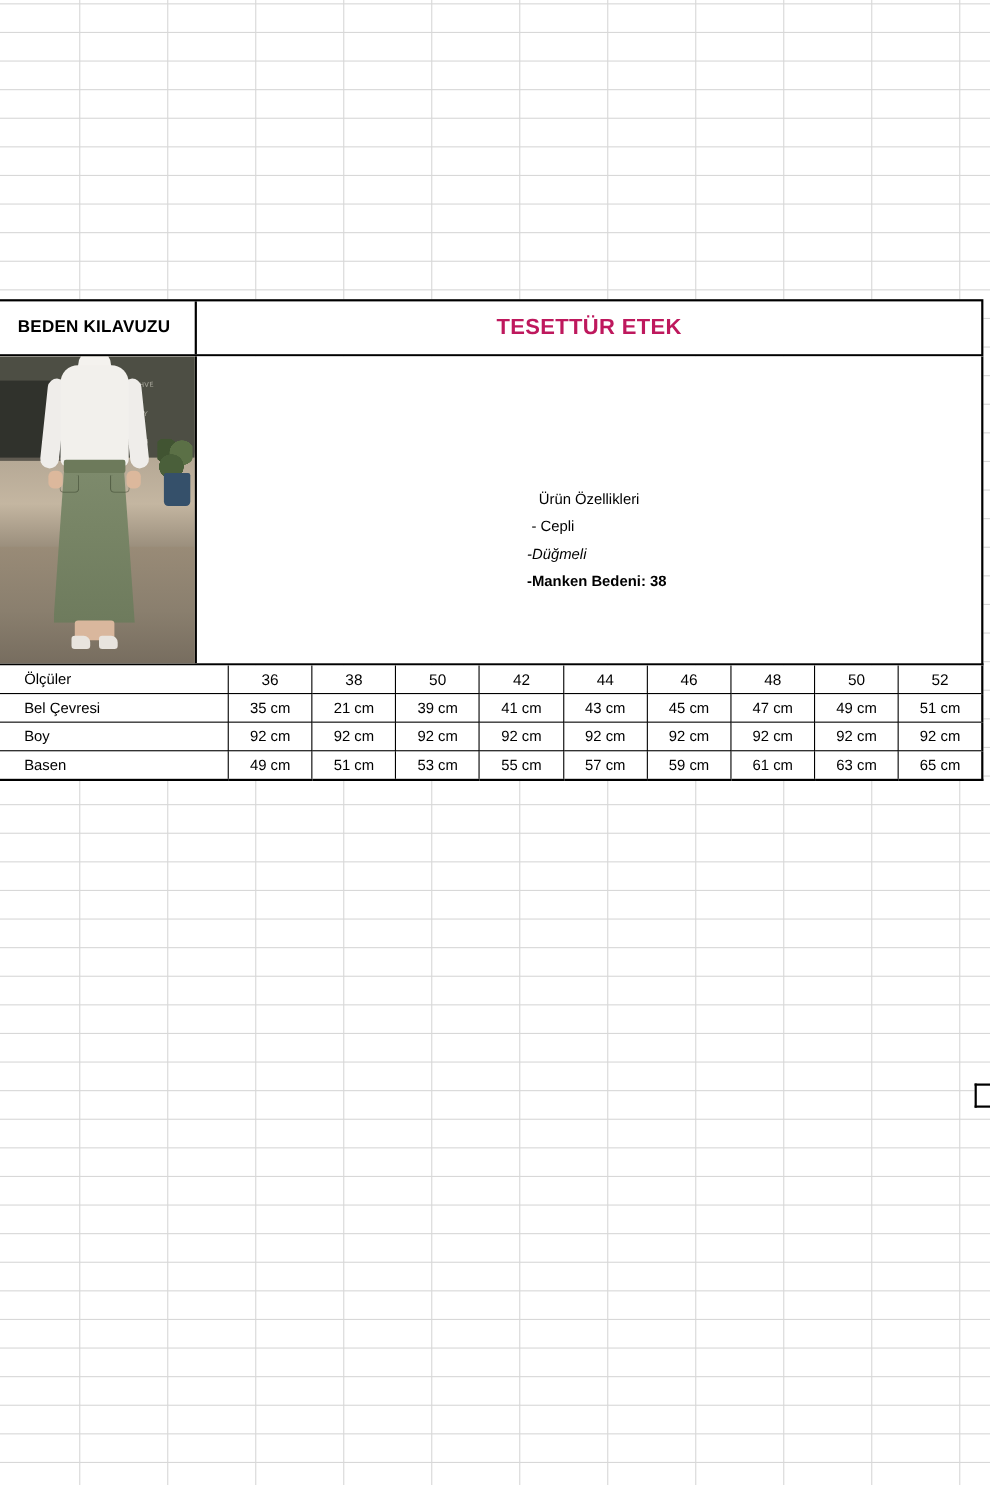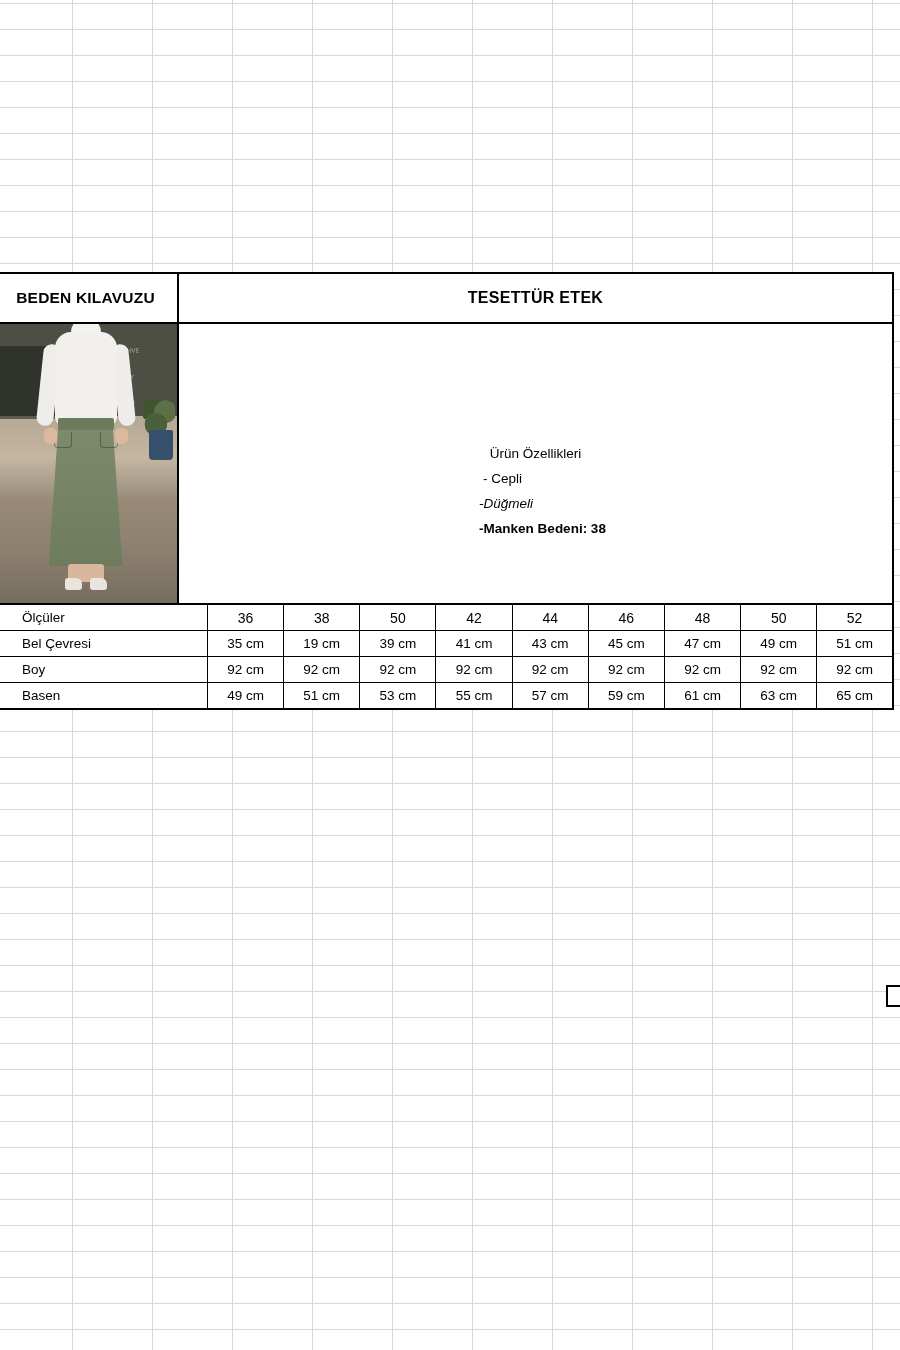--- a/index.html
+++ b/index.html
@@ -68,24 +68,24 @@
     font-size: 15.5px;
     font-weight: bold;
     letter-spacing: .2px;
     color: #000;
   }
   .cell-title {
     flex: 1;
     display: flex;
     align-items: center;
     justify-content: center;
-    font-size: 16px;
+    font-size: 20px;
     font-weight: bold;
     letter-spacing: .3px;
-    color: #000000;
+    color: #be185d;
   }
 
   .row-mid {
     display: flex;
     border-left: 2px solid #000;
     border-right: 2px solid #000;
     border-bottom: 2px solid #000;
     height: 281px;
     box-sizing: border-box;
     background: #fff;
@@ -423,21 +423,21 @@
             <td class="size-head">42</td>
             <td class="size-head">44</td>
             <td class="size-head">46</td>
             <td class="size-head">48</td>
             <td class="size-head">50</td>
             <td class="size-head">52</td>
           </tr>
           <tr>
             <td class="rowhead">Bel Çevresi</td>
             <td>35 cm</td>
-            <td>19 cm</td>
+            <td>21 cm</td>
             <td>39 cm</td>
             <td>41 cm</td>
             <td>43 cm</td>
             <td>45 cm</td>
             <td>47 cm</td>
             <td>49 cm</td>
             <td>51 cm</td>
           </tr>
           <tr>
             <td class="rowhead">Boy</td>

